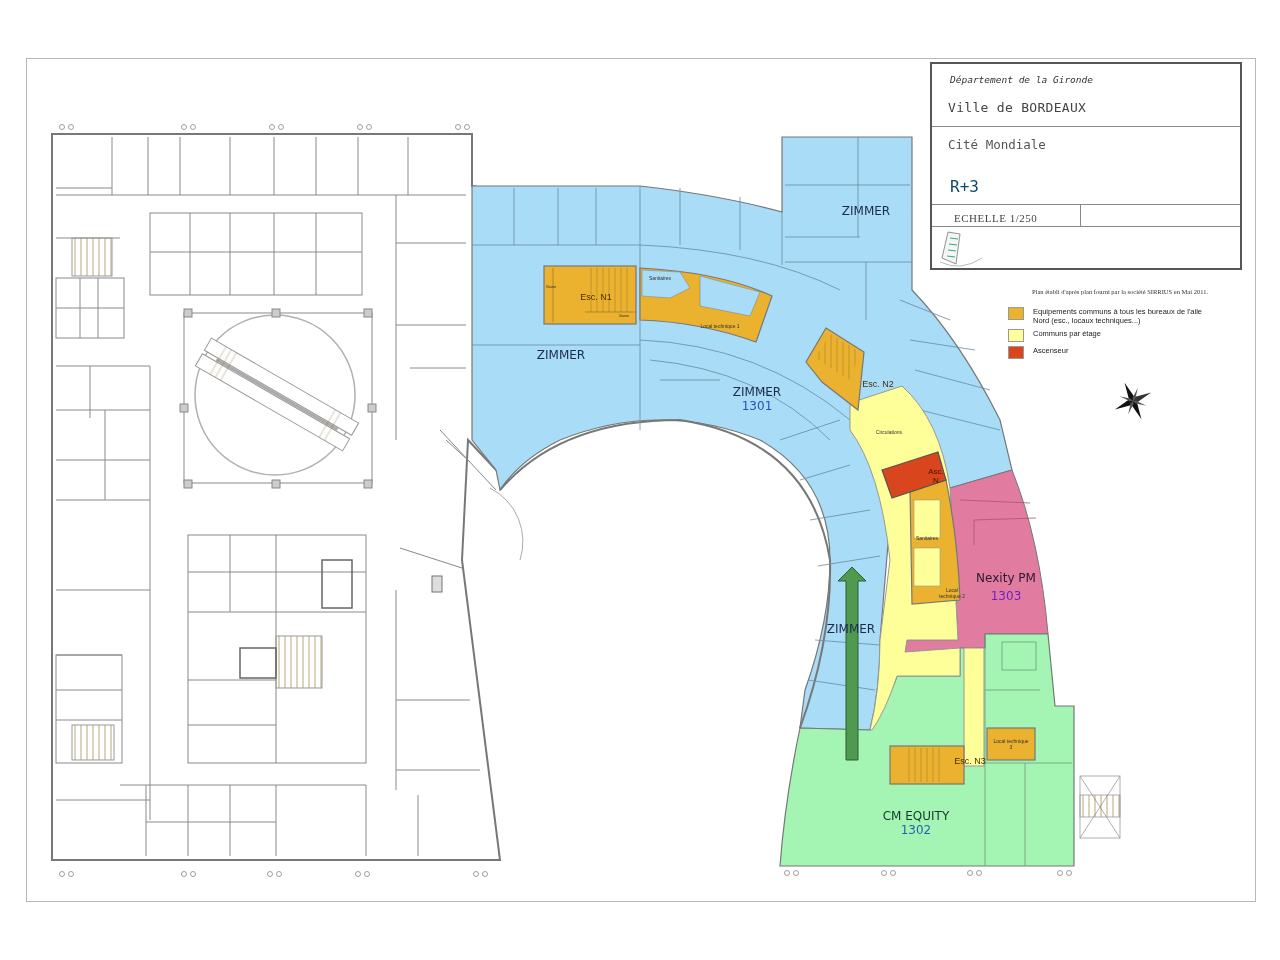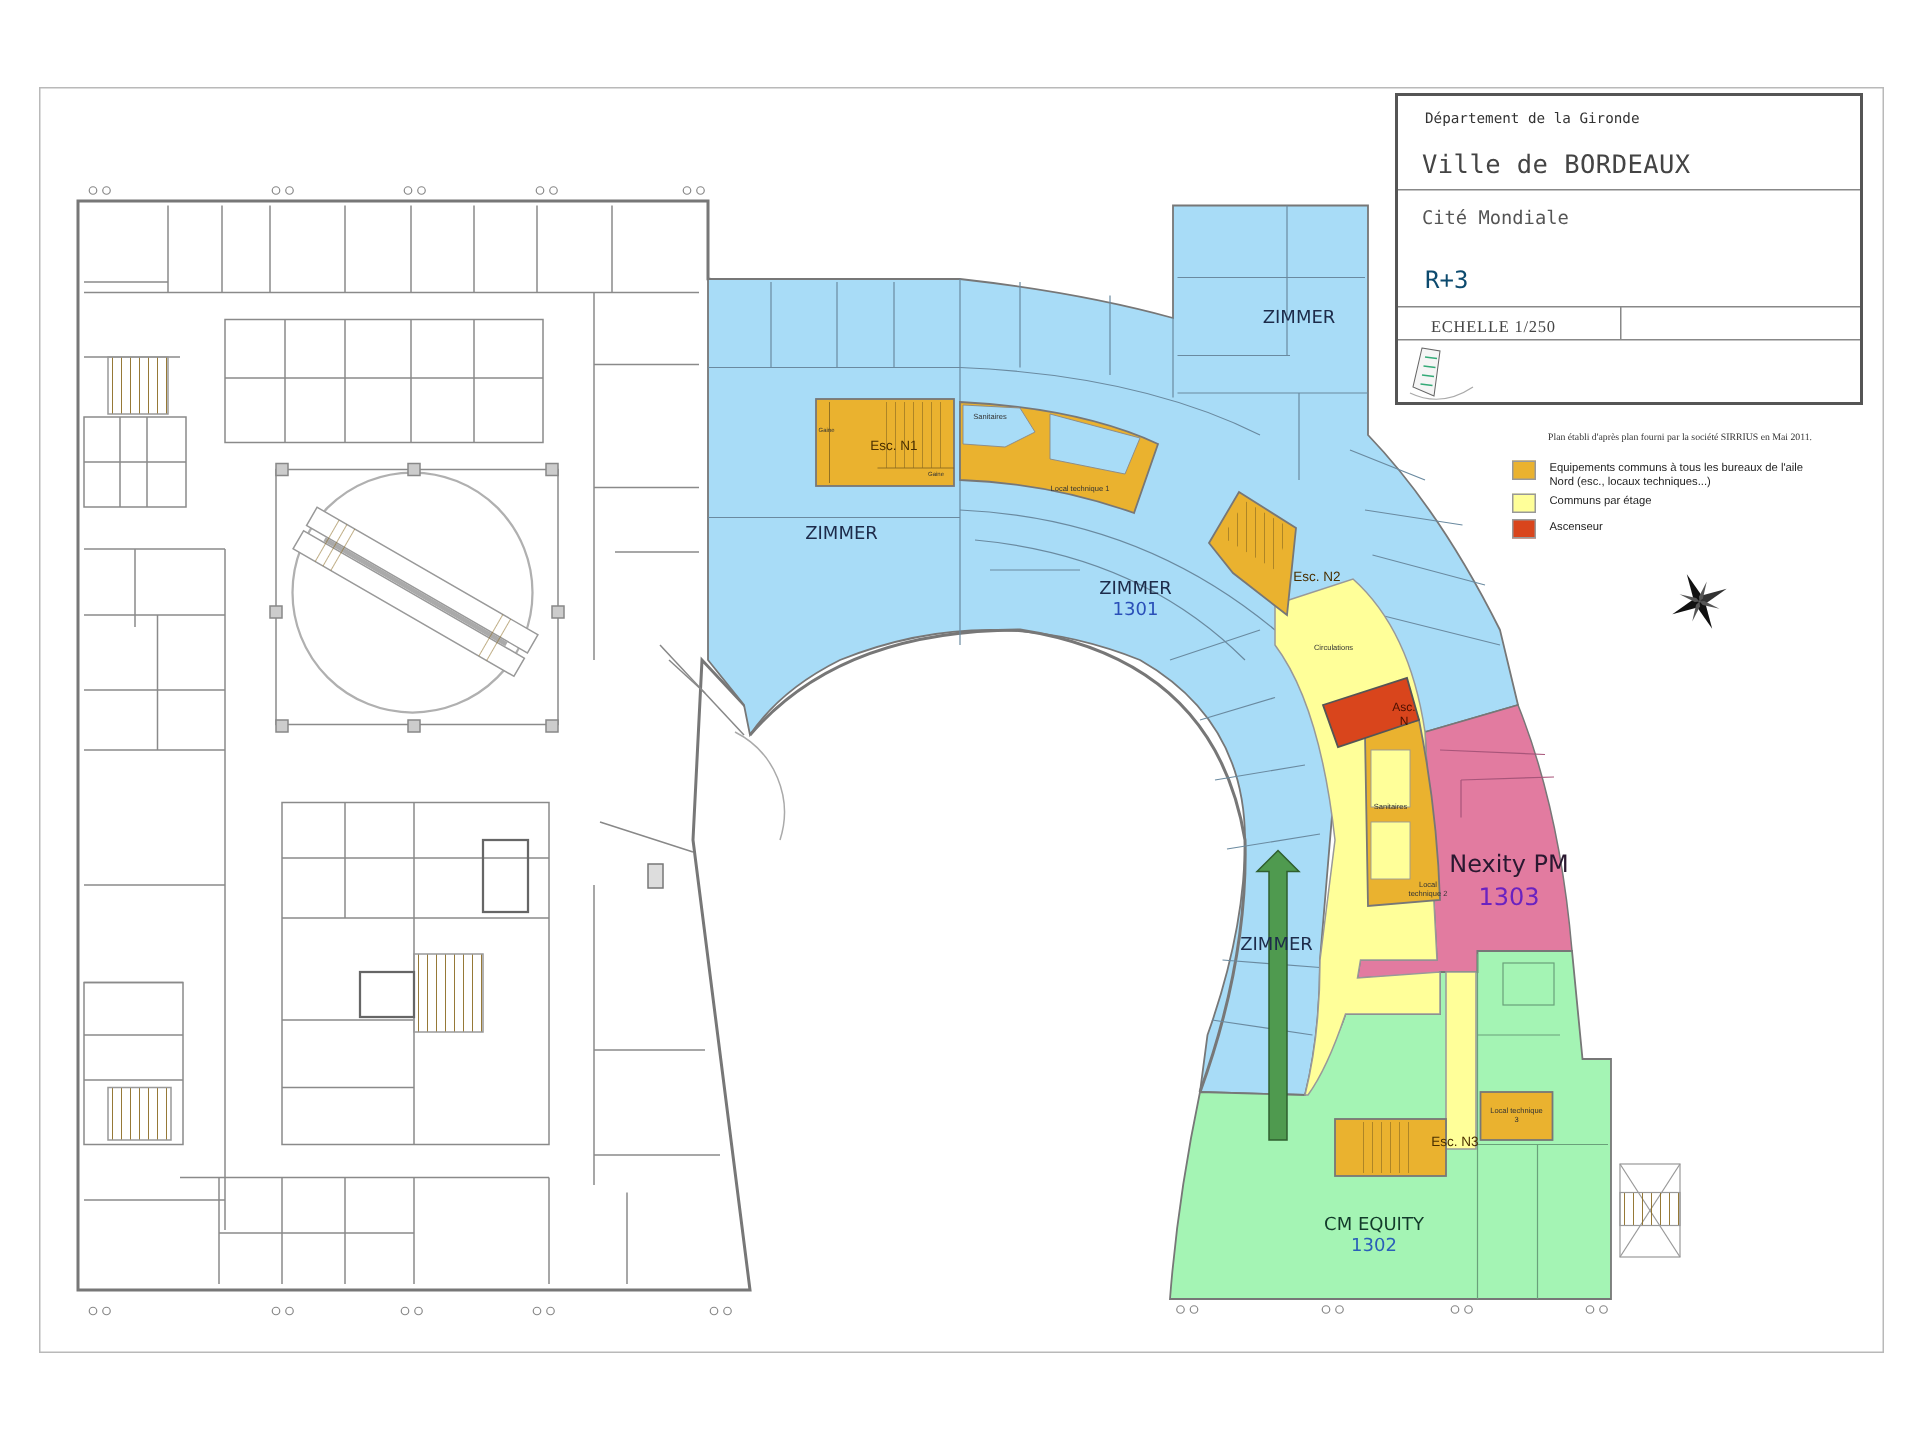--- a/index.html
+++ b/index.html
@@ -1,22 +1,22 @@
 <!DOCTYPE html>
 <html><head>
 <meta charset="utf-8">
 <style>
   html, body { margin: 0; padding: 0; background: #ffffff; }
   body { width: 1280px; height: 960px; position: relative; overflow: hidden; font-family: "Liberation Sans", sans-serif; }
   .sheet { position: absolute; left: 26px; top: 58px; width: 1228px; height: 842px; border: 1px solid #b9b9b9; background: #fff; }
   svg.plan { position: absolute; left: 0; top: 0; width: 1280px; height: 960px; }
   .title-block { position: absolute; left: 930px; top: 62px; width: 312px; height: 208px; border: 2px solid #555; background: #fff; box-sizing: border-box; }
   .tb-row { position: absolute; left: 0; right: 0; border-bottom: 1px solid #888; }
-  .tb-dept { position: absolute; left: 18px; top: 10px; font-family: "DejaVu Sans Mono", monospace; font-size: 9.5px; color: #333; }
-  .tb-ville { position: absolute; left: 16px; top: 36px; font-family: "DejaVu Sans Mono", monospace; font-size: 17px; color: #444; letter-spacing: 0.3px; }
+  .tb-dept { position: absolute; left: 18px; top: 10px; font-family: "DejaVu Sans Mono", monospace; font-style: italic; font-size: 9.5px; color: #333; }
+  .tb-ville { position: absolute; left: 16px; top: 36px; font-family: "DejaVu Sans Mono", monospace; font-size: 13px; color: #444; letter-spacing: 0.3px; }
   .tb-cite { position: absolute; left: 16px; top: 73px; font-family: "DejaVu Sans Mono", monospace; font-size: 12.5px; color: #555; }
   .tb-etat { position: absolute; left: 16px; top: 90px; font-family: "Liberation Serif", serif; font-style: italic; font-size: 19px; color: #111; letter-spacing: 0.2px; }
   .tb-level { position: absolute; left: 18px; top: 113px; font-family: "DejaVu Sans Mono", monospace; font-size: 16px; color: #0c4a6e; }
   .tb-scale { position: absolute; left: 22px; top: 148px; font-family: "Liberation Serif", serif; font-size: 11px; color: #444; letter-spacing: 0.5px; }
   .tb-company { position: absolute; left: 54px; top: 164px; font-family: "Liberation Serif", serif; font-size: 8px; color: #333; line-height: 10.5px; }
   .tb-company div { white-space: nowrap; }
   .tb-logo { position: absolute; left: 6px; top: 164px; width: 46px; height: 40px; }
   .legend { position: absolute; left: 1008px; top: 288px; width: 230px; }
   .legend-note { font-family: "Liberation Serif", serif; font-size: 6.5px; color: #333; margin-left: 24px; white-space: nowrap; }
   .legend-item { display: flex; align-items: flex-start; margin-top: 4px; }
@@ -286,21 +286,21 @@
 <div class="label" style="left:561px; top:356px; font-size:12px;">
   <span>ZIMMER</span>
 </div>
 <div class="label" style="left:757px; top:400px; font-size:12px;">
   <span>ZIMMER</span>
   <span class="num" style="color:#2a4fb8;">1301</span>
 </div>
 <div class="label" style="left:851px; top:630px; font-size:12px;">
   <span>ZIMMER</span>
 </div>
-<div class="label" style="left:1006px; top:588px; font-size:16px; color:#2a1830;">
+<div class="label" style="left:1006px; top:588px; font-size:12px; color:#2a1830;">
   <span>Nexity PM</span>
   <span class="num" style="color:#6a22c0; margin-top:4px;">1303</span>
 </div>
 <div class="label" style="left:916px; top:824px; font-size:12px; color:#123a2a;">
   <span>CM EQUITY</span>
   <span class="num" style="color:#2a5fb8;">1302</span>
 </div>
 
 <div class="esc-label" style="left:574px; top:297px;">Esc. N1</div>
 <div class="esc-label" style="left:856px; top:384px;text-align:right;">Esc. N2</div>

